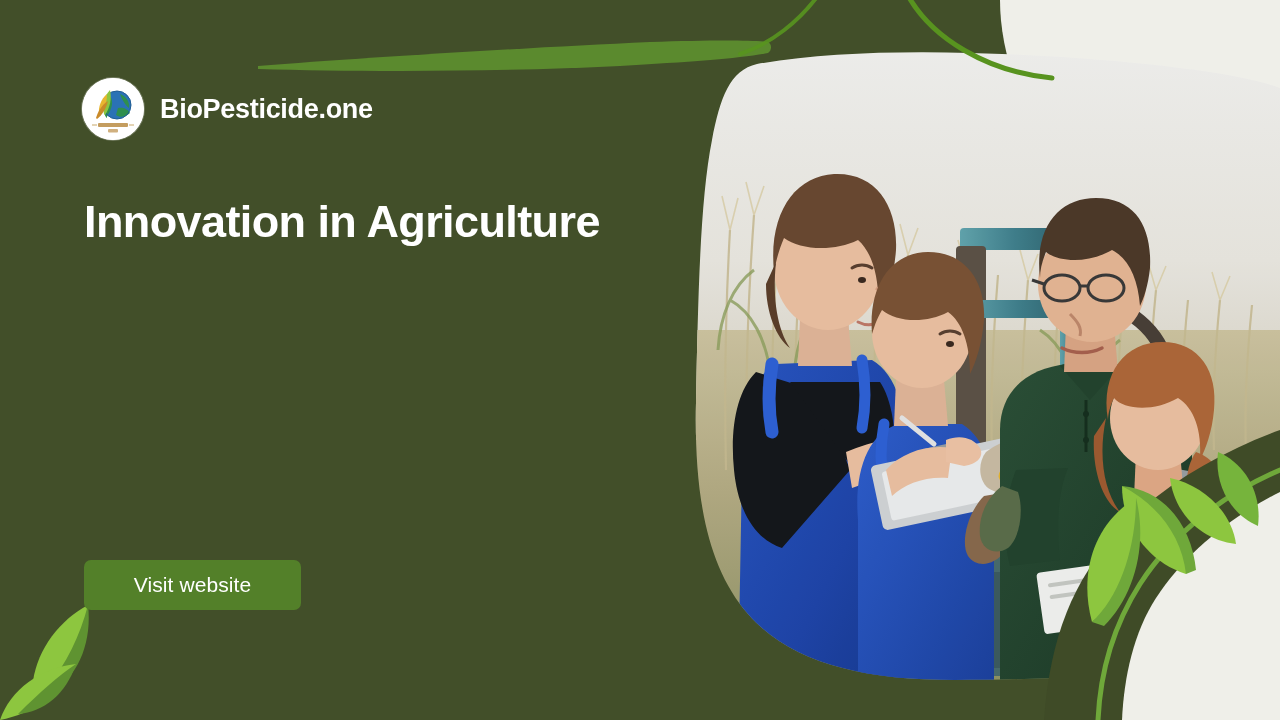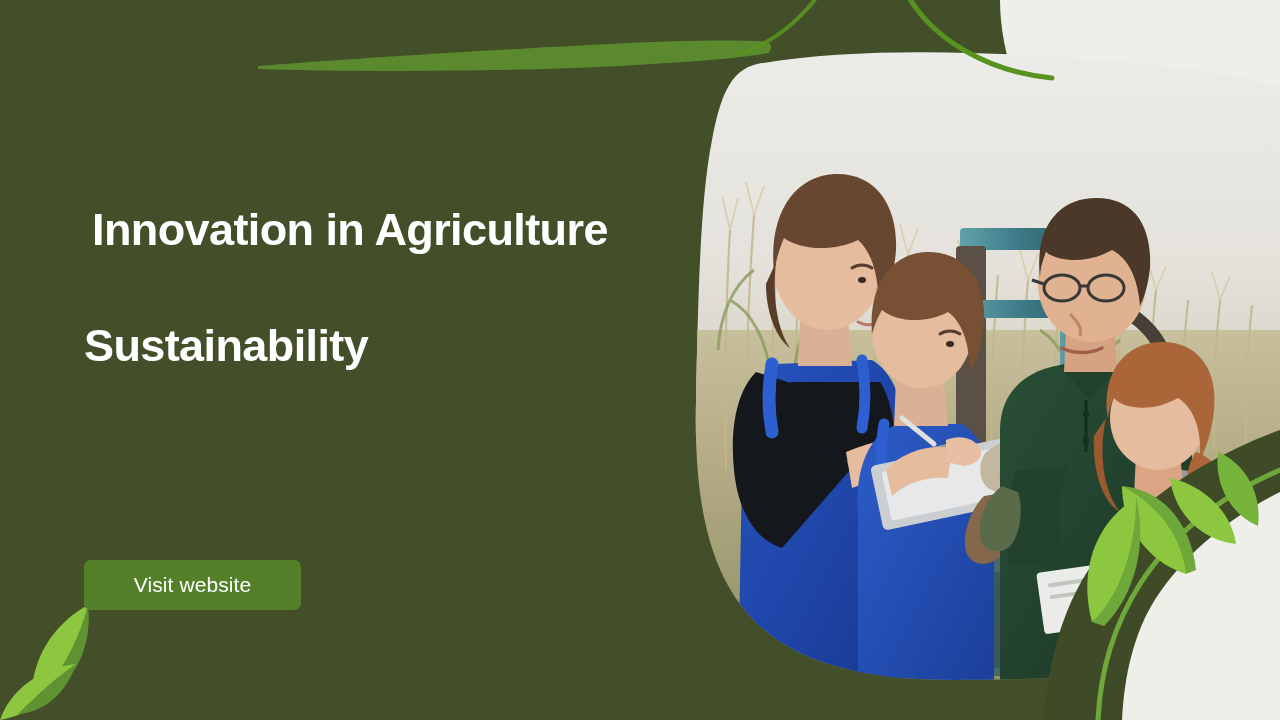--- a/index.html
+++ b/index.html
@@ -61,21 +61,21 @@
 
   
   .headline {
     position: absolute;
     left: 84px;
     top: 192px;
     width: 640px;
     z-index: 40;
   }
   .headline h1 {
-    margin: 8px;
+    margin: 0;
     color: #ffffff;
     font-size: 45px;
     font-weight: bold;
     line-height: 1.33;
     letter-spacing: -0.6px;
   }
   .headline .h-line { display: block; }
   .headline .subhead {
     margin: 0;
     margin-top: 56px;
@@ -412,25 +412,46 @@
     <g>
       <path d="M1122,486 C1162,500 1188,536 1186,574 C1148,562 1122,526 1122,486 Z" fill="#8DC63F"></path>
       <path d="M1186,574 C1182,538 1160,506 1122,486 C1166,490 1192,528 1196,570 Z" fill="#6FA83A"></path>
     </g>
     <g>
       <path d="M1136,498 C1140,548 1124,598 1092,622 C1078,570 1096,522 1136,498 Z" fill="#8DC63F"></path>
       <path d="M1092,622 C1120,596 1136,548 1136,498 C1148,546 1134,596 1104,626 Z" fill="#6FA83A"></path>
     </g>
   </svg>
 
+  <div class="logo-lockup">
+    <div class="logo-badge">
+      <svg width="62" height="62" viewBox="0 0 62 62" aria-hidden="true">
+        <circle cx="31" cy="31" r="31" fill="#ffffff"></circle>
+
+        <circle cx="35" cy="27" r="14" fill="#2a72b5"></circle>
+        <path d="M27,17 C31,21 31,27 28,33 C25,38 24,40 26,41 C21,38 20,28 27,17 Z" fill="#2f8f4e"></path>
+        <path d="M38,16 C44,18 48,24 47,30 C44,28 42,24 40,21 Z" fill="#2f8f4e"></path>
+        <path d="M36,30 C41,29 46,31 48,35 C44,39 38,40 34,37 Z" fill="#2f8f4e"></path>
+        <circle cx="35" cy="27" r="14" fill="none" stroke="#1f5c93" stroke-width="1"></circle>
+
+        <path d="M22,36 C20,27 22,18 28,12 C30,20 28,30 23,37 Z" fill="#8DC63F"></path>
+        <path d="M17,37 C16,29 19,21 25,16 C25,25 22,32 18,38 Z" fill="#E8B630"></path>
+        <path d="M14,40 C16,33 20,27 26,23 C24,31 20,37 15,41 Z" fill="#C98A2A"></path>
+
+        <rect x="16" y="45" width="30" height="4" rx="1" fill="#b07c2a" opacity=".75"></rect>
+        <rect x="26" y="51" width="10" height="3.5" rx="1" fill="#b07c2a" opacity=".6"></rect>
+        <path d="M10,47 L15,47 M47,47 L52,47" stroke="#c9a96a" stroke-width="1"></path>
+      </svg>
+    </div>
+    <span class="logo-text">BioPesticide.one</span>
+  </div>
 
   <div class="headline">
     <h1>
       <span class="h-line">Innovation in Agriculture</span>
     </h1>
     <p class="subhead">
-      <span class="h-line">Sustainability</span>
     </p>
   </div>
 
   <button class="cta">Visit website</button>
 
 </div>
 
 </body></html>

